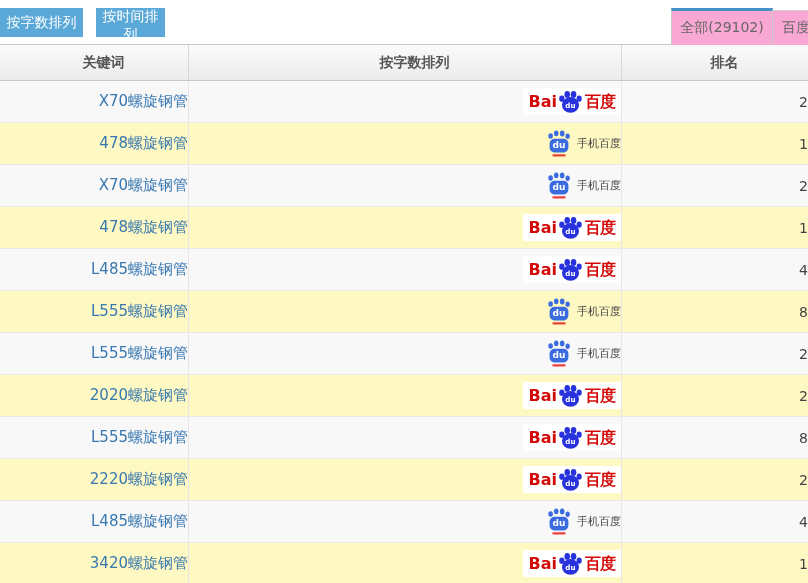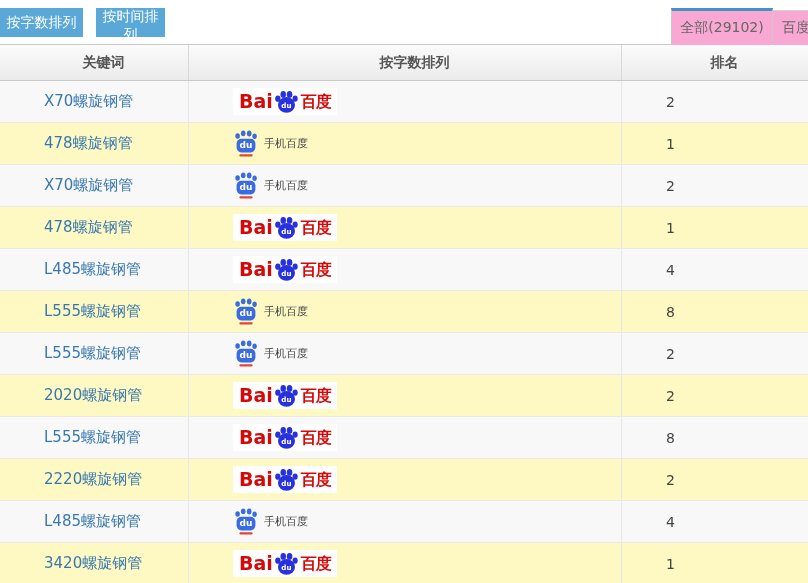--- a/index.html
+++ b/index.html
@@ -54,31 +54,31 @@
   }
   .th.last { border-right: none; }
 
   .tr {
     height: 41px; border-bottom: 1px solid #e9e9e9;
     display: grid; grid-template-columns: 189px 433px 186px;
     background: #fef9c3;
   }
   .tr.odd { background: #f8f8f8; }
   .td {
-    display: flex; align-items: center; justify-content: flex-start;
+    display: flex; align-items: center; justify-content: flex-end;
     border-right: 1px solid #e6e6e6; box-sizing: border-box; overflow: hidden; padding-left: 44px;
   }
   .td.last { border-right: none; }
 
   .kw { color: #3878b0; font-size: 15px; text-decoration: none; }
   .rank { color: #444; font-size: 14px; }
 
   
   .pc-logo { display: inline-flex; align-items: center; background: #fff; padding: 2px 6px; line-height: 1; }
-  .bai { color: #d40a0a; font-weight: bold; font-size: 19px; }
+  .bai { color: #d40a0a; font-weight: bold; font-size: 16px; }
   .cn  { color: #d40a0a; font-weight: bold; font-size: 16px; margin-left: 1px; letter-spacing: -1px; }
   .paw { width: 25px; height: 23px; margin: 0 1px; display: block; }
 
   
   .mob { display: inline-flex; align-items: center; gap: 5px; line-height: 1; }
   .mob-icon { width: 26px; height: 27px; display: block; }
   .mob-label { color: #444; font-size: 11px; }
 </style>
 </head>
 <body>

